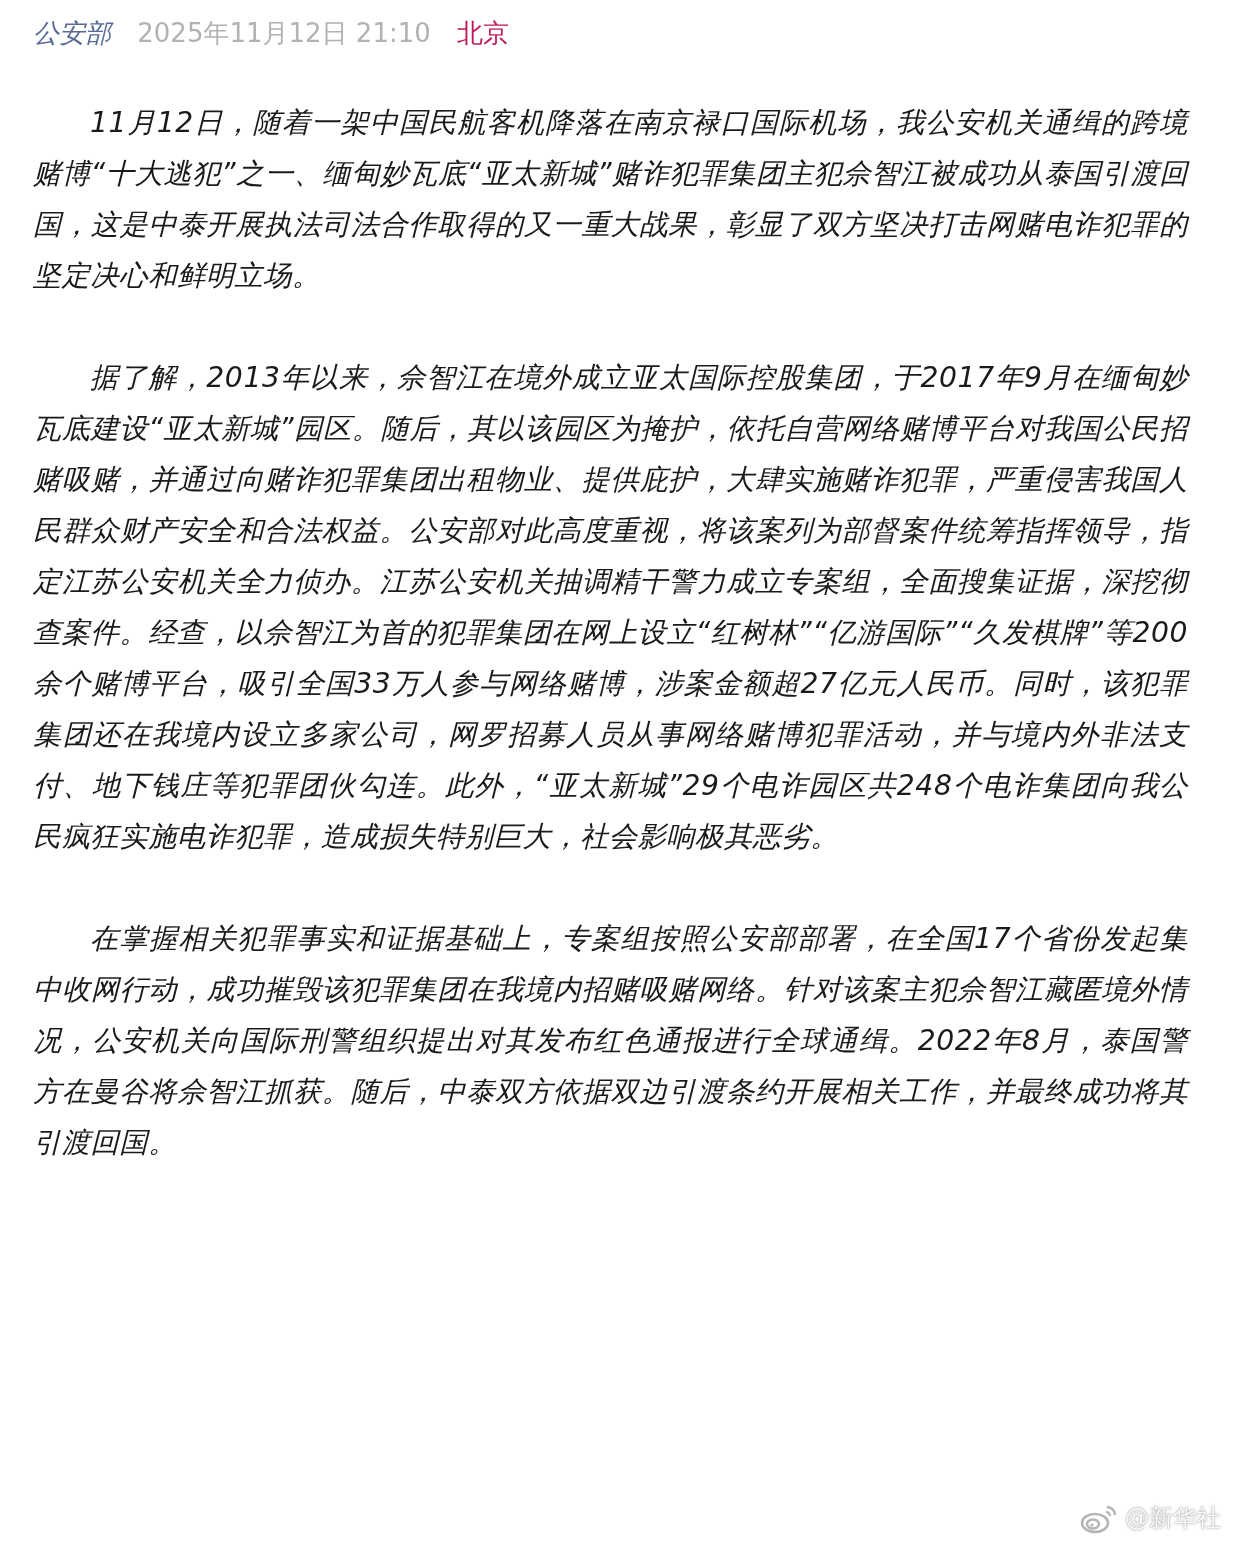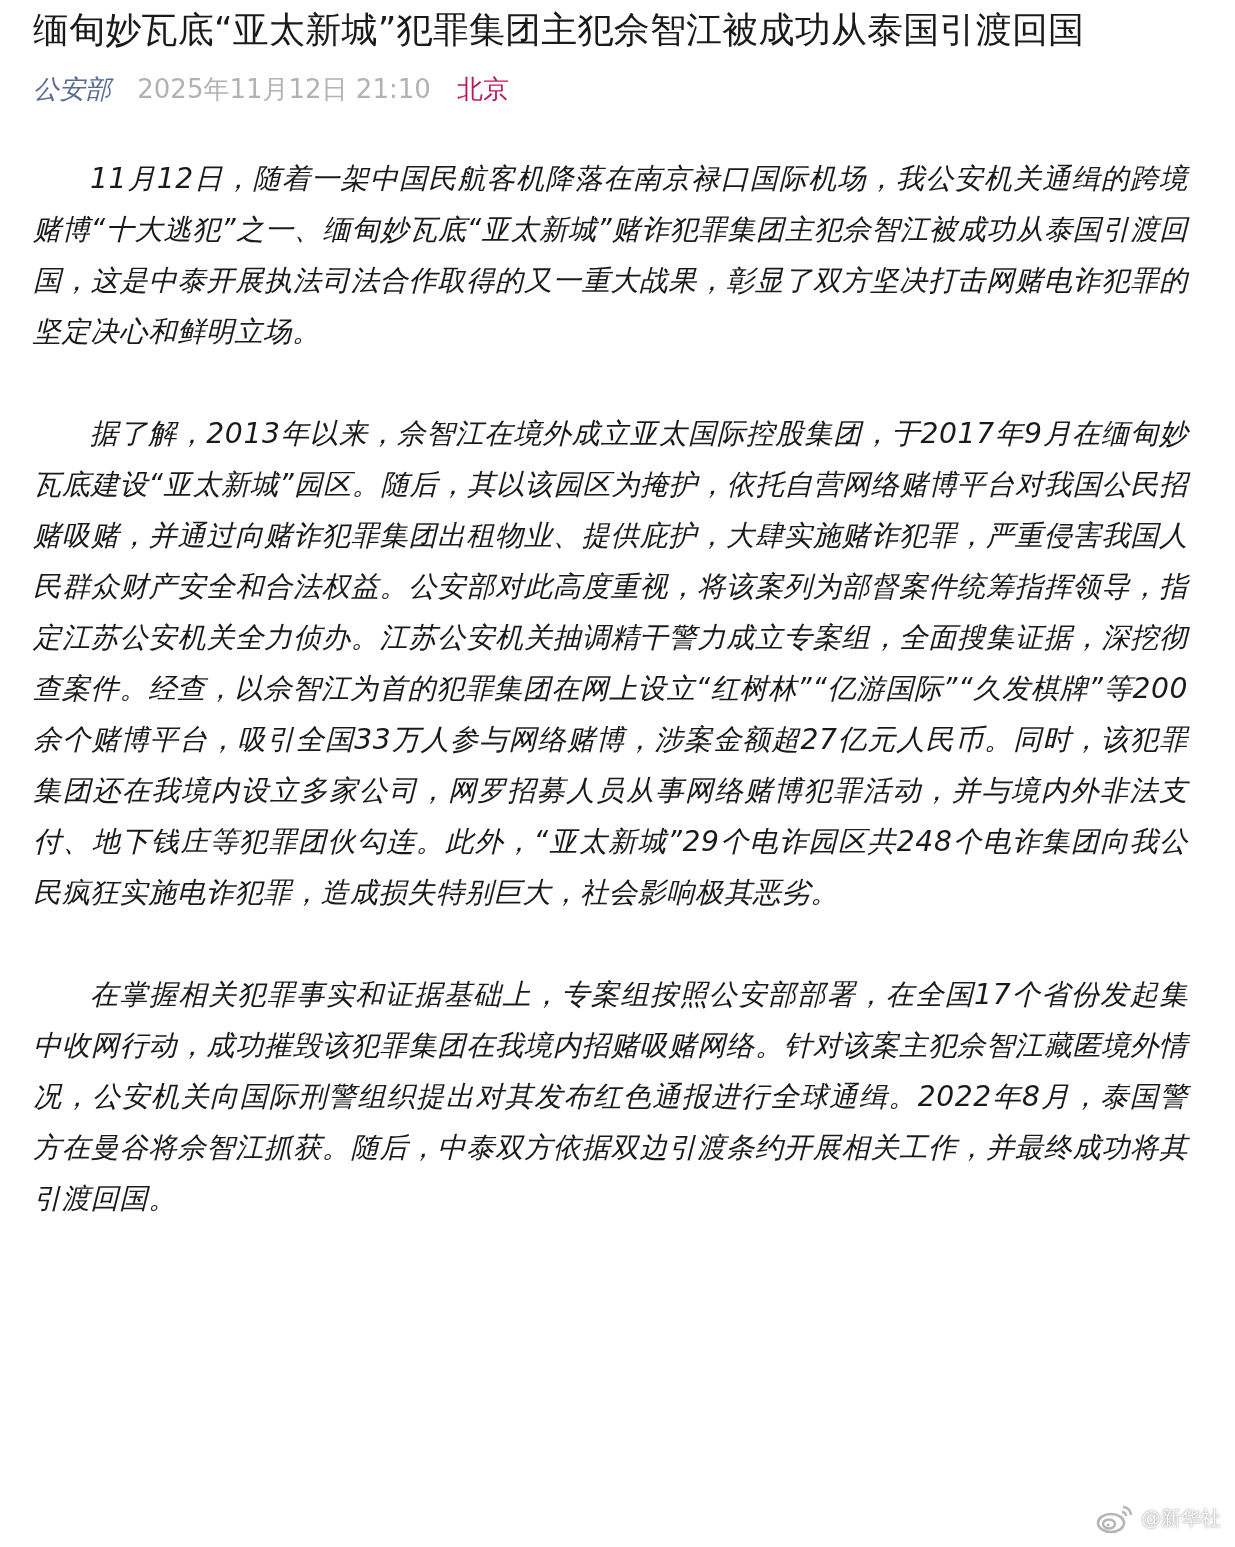--- a/index.html
+++ b/index.html
@@ -63,33 +63,32 @@
     font-style: italic;
   }
   .watermark {
     position: absolute;
     right: 14px;
     bottom: 12px;
     display: flex;
     align-items: center;
     gap: 6px;
     color: rgba(255,255,255,0.95);
-    font-size: 20px;
+    font-size: 24px;
     text-shadow: 0 0 3px rgba(0,0,0,0.35), 0 0 1px rgba(0,0,0,0.3);
   }
   .watermark .weibo-icon {
     width: 40px;
     height: 34px;
   }
 </style>
 </head>
 <body>
 
 <div class="article">
-  <h1 class="title">缅甸妙瓦底“亚太新城”犯罪集团主犯佘智江被成功从泰国引渡回国</h1>
 
   <div class="meta">
     <span class="source">公安部</span>
     <span class="date">2025年11月12日 21:10</span>
     <span class="location">北京</span>
   </div>
 
   <div class="content">
     <p class="para">11月12日，随着一架中国民航客机降落在南京禄口国际机场，我公安机关通缉的跨境赌博“十大逃犯”之一、缅甸妙瓦底“亚太新城”赌诈犯罪集团主犯佘智江被成功从泰国引渡回国，这是中泰开展执法司法合作取得的又一重大战果，彰显了双方坚决打击网赌电诈犯罪的坚定决心和鲜明立场。</p>
     <p class="para">据了解，2013年以来，佘智江在境外成立亚太国际控股集团，于2017年9月在缅甸妙瓦底建设“亚太新城”园区。随后，其以该园区为掩护，依托自营网络赌博平台对我国公民招赌吸赌，并通过向赌诈犯罪集团出租物业、提供庇护，大肆实施赌诈犯罪，严重侵害我国人民群众财产安全和合法权益。公安部对此高度重视，将该案列为部督案件统筹指挥领导，指定江苏公安机关全力侦办。江苏公安机关抽调精干警力成立专案组，全面搜集证据，深挖彻查案件。经查，以佘智江为首的犯罪集团在网上设立“红树林”“亿游国际”“久发棋牌”等200余个赌博平台，吸引全国33万人参与网络赌博，涉案金额超27亿元人民币。同时，该犯罪集团还在我境内设立多家公司，网罗招募人员从事网络赌博犯罪活动，并与境内外非法支付、地下钱庄等犯罪团伙勾连。此外，“亚太新城”29个电诈园区共248个电诈集团向我公民疯狂实施电诈犯罪，造成损失特别巨大，社会影响极其恶劣。</p>

